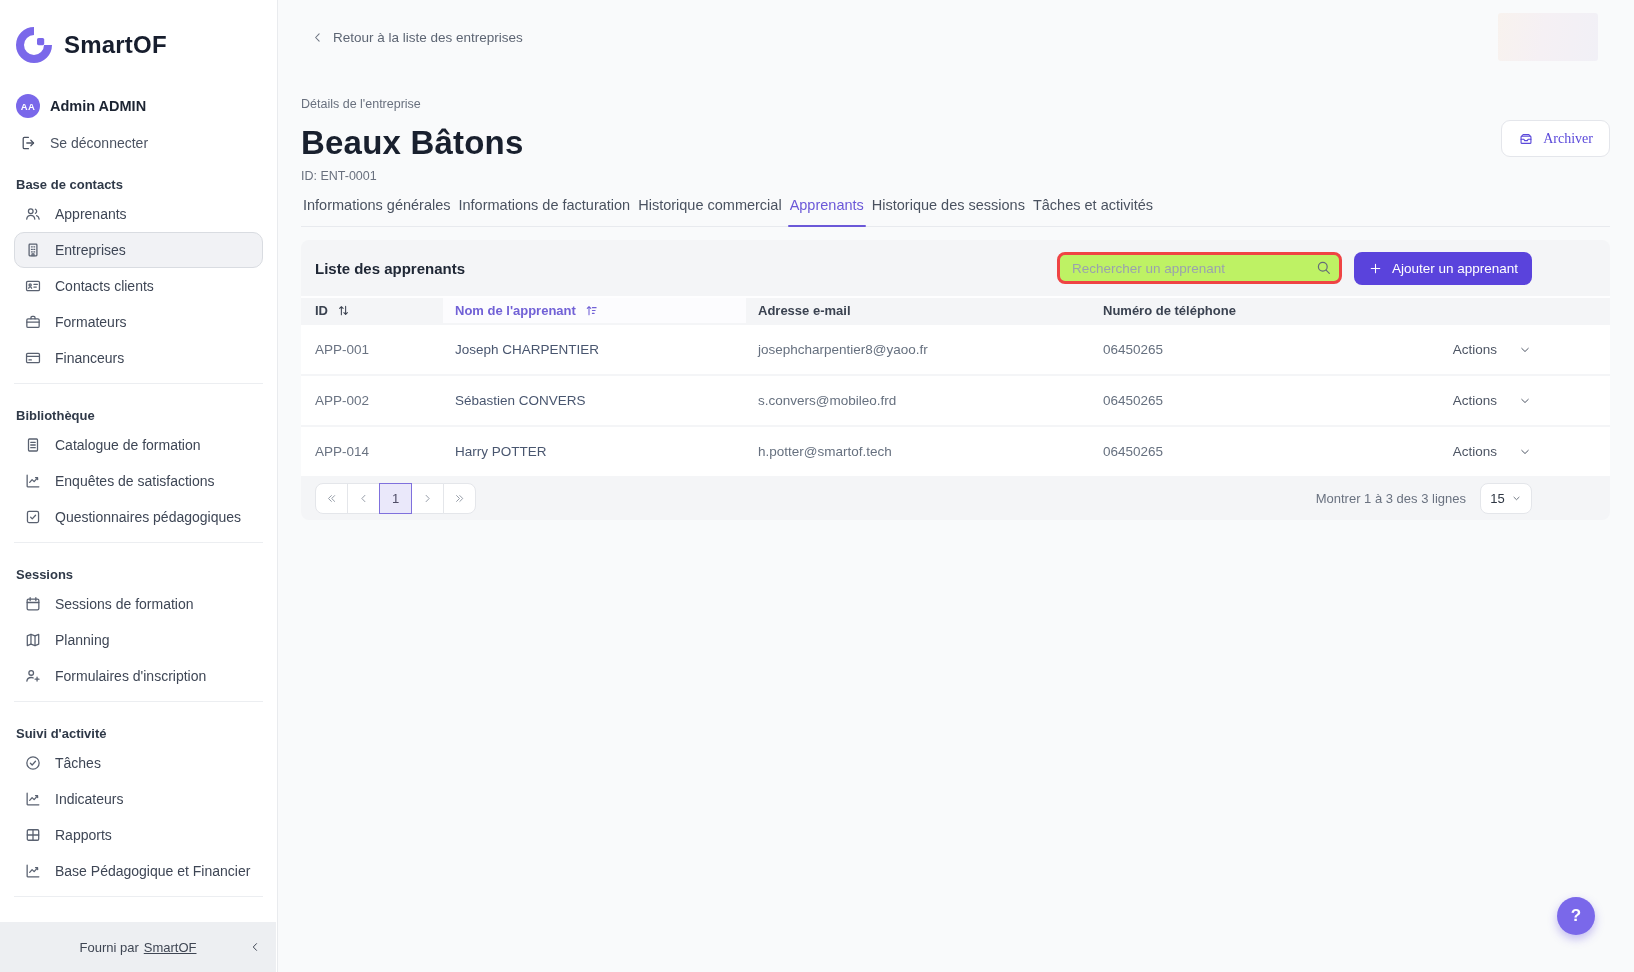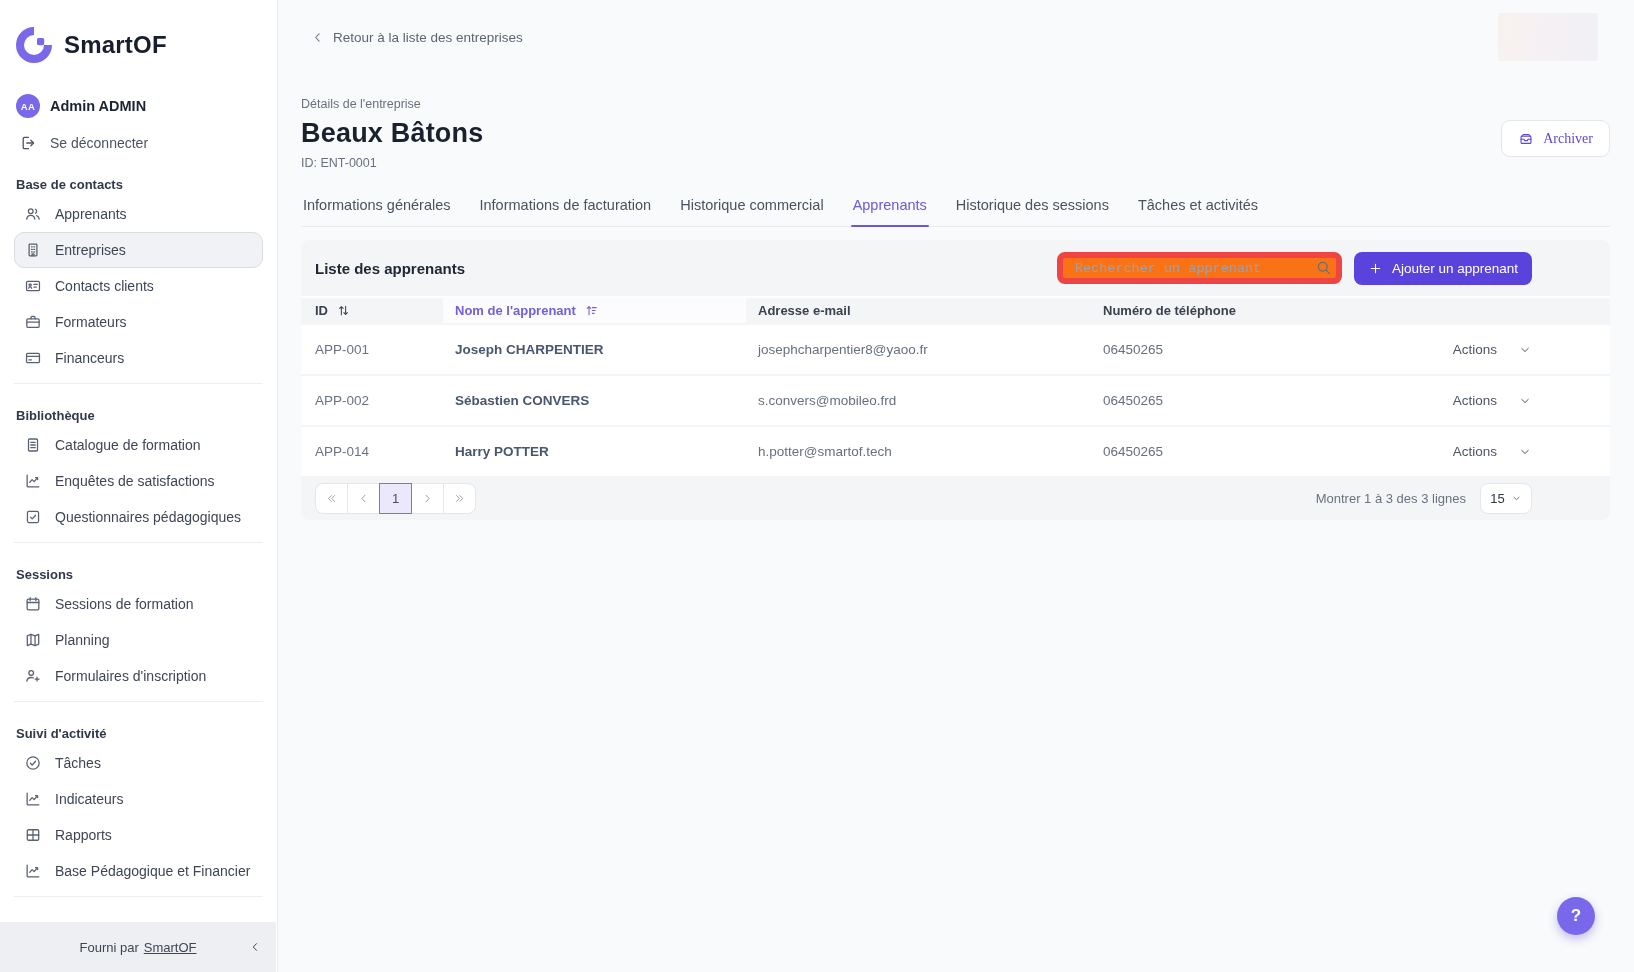--- a/index.html
+++ b/index.html
@@ -33,51 +33,51 @@
   .side-footer a{color:#3f4653;text-decoration:underline;cursor:pointer}
   .collapse-ic{position:absolute;right:14px;top:18px;color:#3f4653;cursor:pointer}
 
   
   .main{position:absolute;left:278px;top:0;right:0;bottom:0}
   .back-link{position:absolute;top:30px;left:32px;display:flex;align-items:center;gap:8px;font-size:13.5px;color:#5d6573;cursor:pointer}
   .back-link .ic{color:#6d7480}
   .top-art{position:absolute;top:13px;right:36px;width:100px;height:48px;border-radius:3px;background:linear-gradient(100deg,#f8f2ee 0%,#f5f0f4 45%,#f1f0f6 100%)}
   .page-head{position:absolute;top:97px;left:23px}
   .eyebrow{font-size:12.5px;color:#69707e}
-  .page-title{font-size:27px;font-weight:700;color:#19202e;margin:7px 0 7px;letter-spacing:.2px}
+  .page-title{font-size:33px;font-weight:700;color:#19202e;margin:13px 0 7px;letter-spacing:.2px}
   .entity-id{font-size:12.5px;color:#69707e}
   .archive-btn{position:absolute;top:120px;right:24px;height:37px;padding:0 16px;display:flex;align-items:center;gap:9px;background:#fff;border:1px solid #e4e6eb;border-radius:9px;color:#5b49da;font-size:14px;font-weight:500;cursor:pointer;font-family:Liberation Serif, serif}
-  .tabs{position:absolute;top:196px;left:23px;right:24px;display:flex;gap:25px;border-bottom:1px solid #e8eaee}
+  .tabs{position:absolute;top:196px;left:23px;right:24px;display:flex;gap:4px;border-bottom:1px solid #e8eaee}
   .tab{font-size:14.5px;color:#4a5260;padding:1px 2px 13px;cursor:pointer;position:relative;white-space:nowrap}
   .tab.active{color:#6b58d8;font-weight:500}
   .tab.active::after{content:"";position:absolute;left:0;right:0;bottom:-1px;height:2px;background:#6b58d8;border-radius:2px}
 
   
   .card{position:absolute;top:240px;left:23px;right:24px;height:280px;background:#f4f5f7;border-radius:8px;overflow:hidden;display:flex;flex-direction:column}
   .card-head{height:56px;display:flex;align-items:center;justify-content:space-between;padding:0 78px 0 14px;flex:none}
   .card-title{font-size:15px;font-weight:700;color:#202836}
   .card-tools{display:flex;align-items:center;gap:12px}
   .search-box{position:relative;width:285px;height:32px}
-  .search-box input{width:100%;height:100%;border:6px solid #ef4444;border-radius:8px;background:#f97316;padding:0 34px 0 12px;font-size:13.5px;color:#333a46;font-family:Liberation Mono, monospace;outline:none}
+  .search-box input{width:100%;height:100%;border:3px solid #ef4444;border-radius:8px;background:#bef264;padding:0 34px 0 12px;font-size:13.5px;color:#333a46;font-family:Liberation Sans, sans-serif;outline:none}
   .search-box input::placeholder{color:#9aa2ae}
   .search-ic{position:absolute;right:10px;top:7px;color:#646c79;cursor:pointer}
   .add-btn{height:33px;padding:0 14px;display:flex;align-items:center;gap:9px;background:#5a43dc;color:#fff;border:none;border-radius:8px;font-size:13.5px;font-weight:500;cursor:pointer;font-family:inherit}
 
   .tgrid{display:grid;grid-template-columns:142px 303px 344px 1fr 268px;align-items:center}
   .thead{height:27px;font-size:13px;font-weight:700;color:#3a4250;border-top:2px solid rgba(255,255,255,.9);flex:none}
   .th{display:flex;align-items:center;gap:8px;height:100%}
   .th.c1{padding-left:14px}.th.c2{padding-left:12px}.th.c3{padding-left:12px}.th.c4{padding-left:13px}
   .th.c2{background:#fcfcfe;color:#7161d6}
   .th .ic{color:#3d4452;cursor:pointer}
   .th.c2 .ic{color:#7161d6}
   .tbody{display:flex;flex-direction:column;gap:2px;margin-top:2px;flex:none}
   .row{height:49px;background:#fff;font-size:13.5px}
   .cell{padding-left:12px;white-space:nowrap;overflow:hidden}
   .cell.c1{padding-left:14px;color:#6a7382}
-  .cell.c2{color:#49566f;font-weight:700}
+  .cell.c2{color:#49566f;font-weight:400}
   .cell.c3{color:#66707f}
   .cell.c4{padding-left:13px;color:#66707f}
   .cell.c5{display:flex;justify-content:flex-end;align-items:center;gap:21px;padding:0 78px 0 0;color:#4d5564;cursor:pointer}
   .cell.c5 .ic{color:#4d5564}
 
   .card-foot{flex:1;display:flex;align-items:center;justify-content:space-between;padding:0 78px 0 14px}
   .pager{display:flex}
   .pcell{width:33px;height:31px;background:#fff;border:1px solid #e4e6ea;margin-left:-1px;display:flex;align-items:center;justify-content:center;color:#8d94a0;font-size:13px;cursor:pointer}
   .pcell:first-child{border-radius:8px 0 0 8px;margin-left:0}
   .pcell:last-child{border-radius:0 8px 8px 0}

